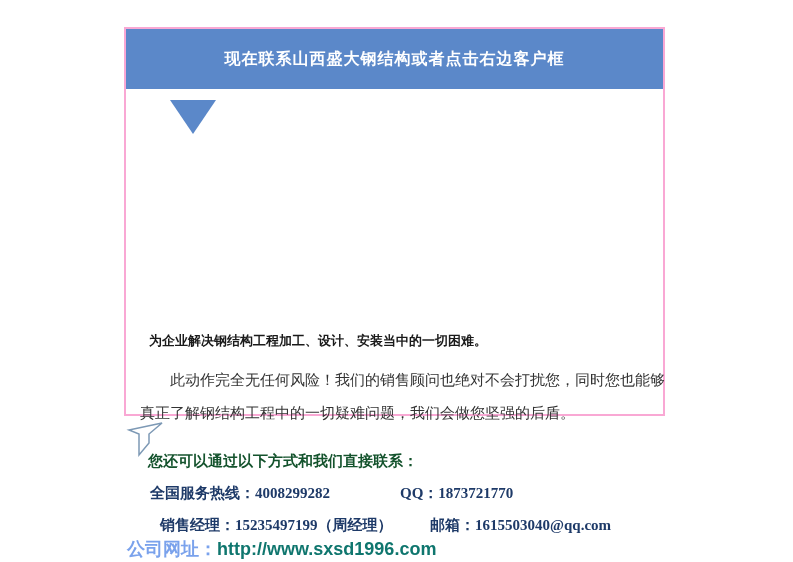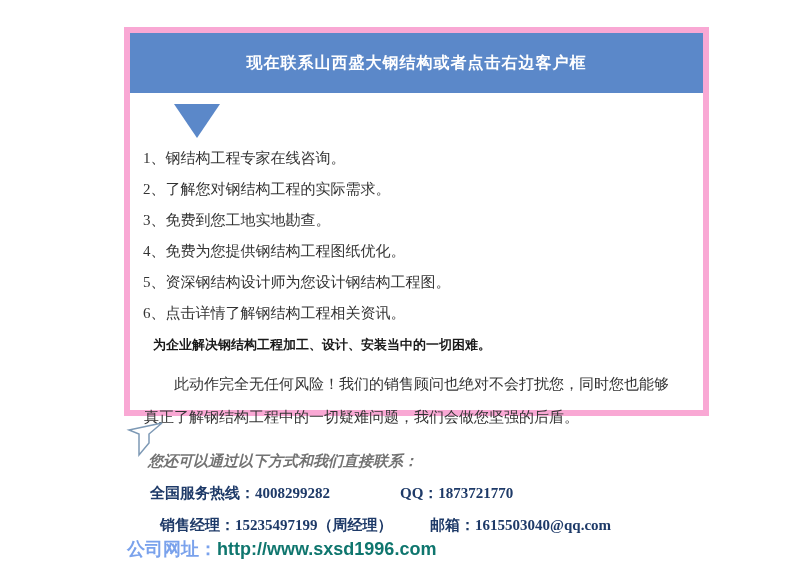--- a/index.html
+++ b/index.html
@@ -6,22 +6,22 @@
   .canvas{
     position:relative;
     width:793px;height:562px;
     background:#ffffff;
     overflow:hidden;
     font-family:"Liberation Serif","DejaVu Serif",serif;
   }
   
   .panel{
     position:absolute;left:124px;top:27px;
-    width:585px;height:389px;
-    border:6px solid #f9a8d4;
+    width:541px;height:389px;
+    border:2px solid #f9a8d4;
     background:#ffffff;
     box-sizing:border-box;
   }
   .panel-header{
     position:absolute;left:0;top:0;right:0;
     height:60px;
     background:#5b88c9;
     color:#ffffff;
     display:flex;align-items:center;justify-content:center;
     font-size:16px;font-weight:bold;
@@ -57,23 +57,22 @@
     line-height:33px;
   }
   
   .corner-flag{
     position:absolute;left:126px;top:421px;
     width:40px;height:40px;
   }
   
   .contact-lead{
     position:absolute;left:148px;top:452px;
-    font-size:15px;font-weight:bold;color:#737373;
+    font-size:15px;font-weight:bold;color:#14532d;
     white-space:nowrap;
-    font-style:italic;
   }
   .contact-row1{position:absolute;left:150px;top:484px;width:500px;}
   .contact-row2{position:absolute;left:150px;top:516px;width:540px;}
   .contact-item{
     position:absolute;top:0;
     font-size:15px;font-weight:bold;color:#1e3a68;
     white-space:nowrap;
     text-align:right;
   }
   .ci-hotline{left:0;}
@@ -91,28 +90,20 @@
 </head>
 <body>
 
 <div class="canvas">
 
   <div class="panel">
     <div class="panel-header">现在联系山西盛大钢结构或者点击右边客户框</div>
 
     <div class="down-triangle"></div>
 
-    <ul class="steps">
-      <li>1、钢结构工程专家在线咨询。</li>
-      <li>2、了解您对钢结构工程的实际需求。</li>
-      <li>3、免费到您工地实地勘查。</li>
-      <li>4、免费为您提供钢结构工程图纸优化。</li>
-      <li>5、资深钢结构设计师为您设计钢结构工程图。</li>
-      <li>6、点击详情了解钢结构工程相关资讯。</li>
-    </ul>
 
     <div class="promise-bold">为企业解决钢结构工程加工、设计、安装当中的一切困难。</div>
 
     <p class="promise-para">此动作完全无任何风险！我们的销售顾问也绝对不会打扰您，同时您也能够真正了解钢结构工程中的一切疑难问题，我们会做您坚强的后盾。</p>
   </div>
 
   <svg class="corner-flag" viewBox="0 0 40 40">
     <path d="M3 9 L36 2 L23 13 L23 22 L13 34 L13 13 Z" fill="#ffffff" stroke="#7d99b5" stroke-width="1.5" stroke-linejoin="miter"></path>
   </svg>
 

